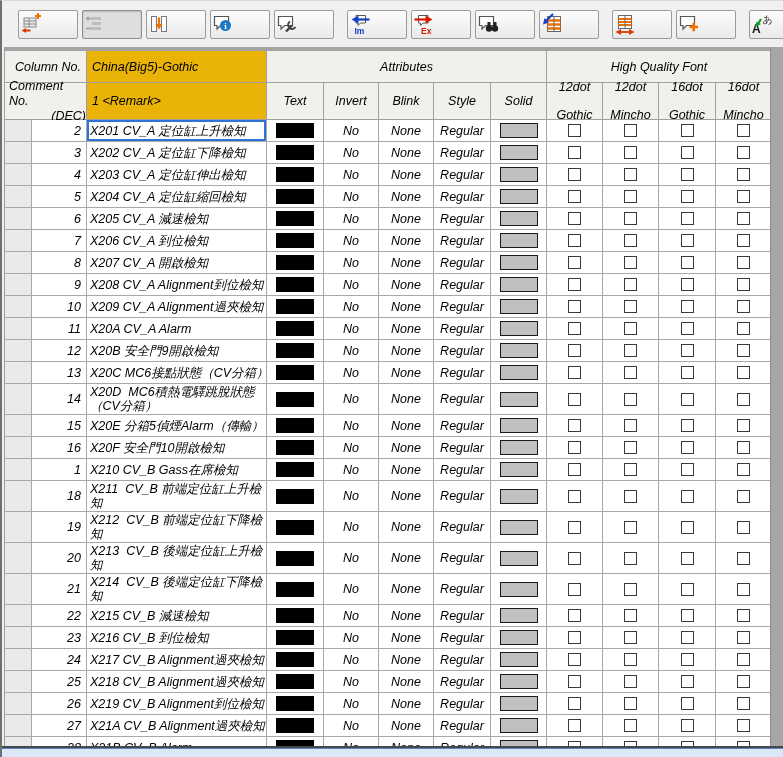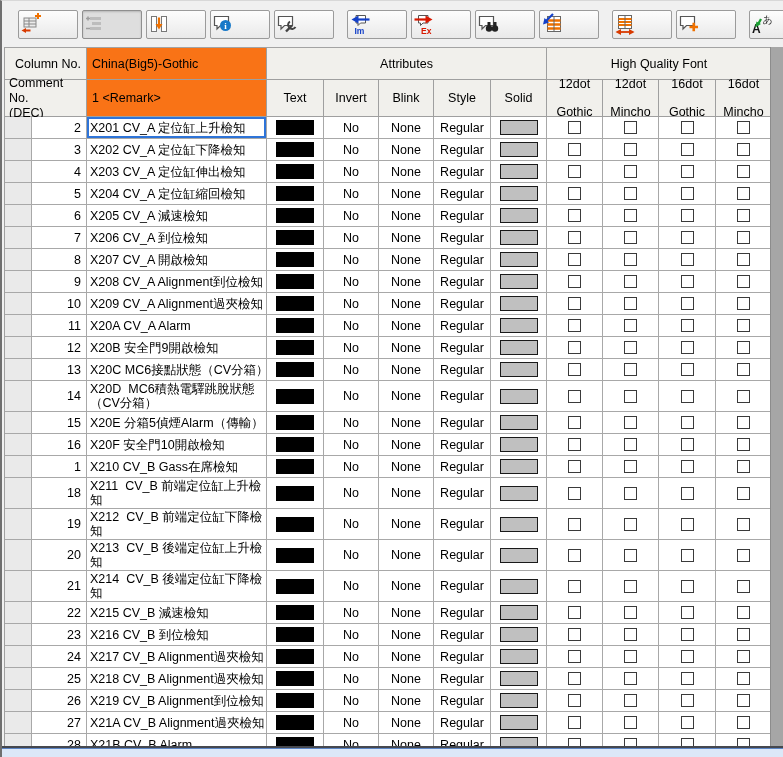--- a/index.html
+++ b/index.html
@@ -10,28 +10,28 @@
   .toolbar{position:absolute;top:0;left:0;right:0;height:46px;display:flex;align-items:center;
            padding-left:16px;gap:13px;background:#f0f0f0;}
   .tb-group{display:flex;gap:4px;}
   .tb-btn{width:60px;height:29px;padding:0;border:1px solid #9b9b9b;border-radius:2px;
           background:linear-gradient(#fdfdfd,#e9e9e9);display:flex;align-items:center;justify-content:flex-start;cursor:pointer;}
   .tb-btn.pressed{background:#dedede;border-color:#8f8f8f;box-shadow:inset 0 1px 2px rgba(0,0,0,.18);}
   .tb-icon{width:24px;height:24px;display:block;}
   .tb-icon svg{width:24px;height:24px;display:block;}
   
   .table-area{position:absolute;top:46px;left:2px;width:768px;bottom:9px;background:#fff;
-              border-top:1px solid #a3a3a3;border-left:1px solid #a0a0a0;overflow:hidden;box-sizing:border-box;}
+              border-top:4px solid #a3a3a3;border-left:1px solid #a0a0a0;overflow:hidden;box-sizing:border-box;font-style:italic;}
   .ghead{display:grid;grid-template-columns:82px 180px 57px 55px 55px 57px 56px 56px 56px 57px 56px;
          grid-template-rows:32px 37px;}
   .hc{box-sizing:border-box;border-right:1px solid #9f9f9f;border-bottom:1px solid #9f9f9f;
       background:#f1f0ec;display:flex;align-items:center;justify-content:center;font-size:12.5px;}
-  .hc.white{background:#f97316;justify-content:flex-start;padding-left:5px;}
+  .hc.white{background:#eab308;justify-content:flex-start;padding-left:5px;}
   .hc.right{justify-content:flex-end;padding-right:5px;}
-  .hc.colno2{flex-direction:column;align-items:flex-start;justify-content:center;padding-left:4px;line-height:15px;}
+  .hc.colno2{flex-direction:column;align-items:flex-end;justify-content:center;padding-left:4px;line-height:15px;}
   .hc.twoline{flex-direction:column;line-height:14px;gap:14px;}
   .tbody{height:633px;overflow:hidden;}
   .trow{display:grid;grid-template-columns:27px 55px 180px 57px 55px 55px 57px 56px 56px 56px 57px 56px;height:22px;}
   .trow.tall{height:31px;}
   .cell{box-sizing:border-box;border-right:1px solid #a8a8a8;border-bottom:1px solid #a8a8a8;
         background:#fff;display:flex;align-items:center;justify-content:center;font-size:12.5px;overflow:hidden;}
   .sel-cell{background:#eaeaea;}
   .num-cell{justify-content:flex-end;padding-right:5px;}
   .txt-cell{justify-content:flex-start;padding:9px 3px;}
   .txt-cell .lbl{white-space:nowrap;line-height:14px;font-size:12.5px;}

